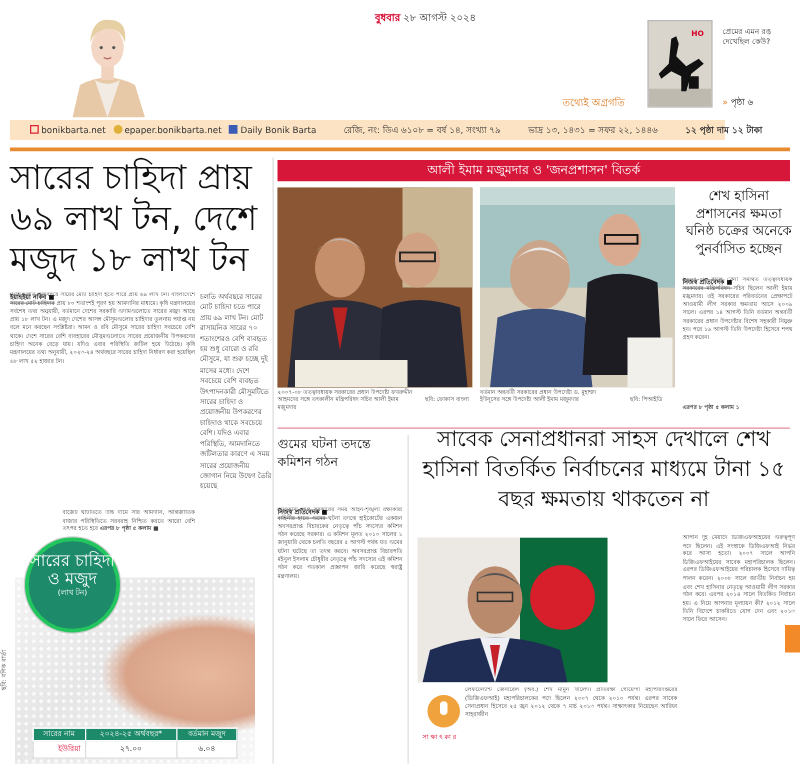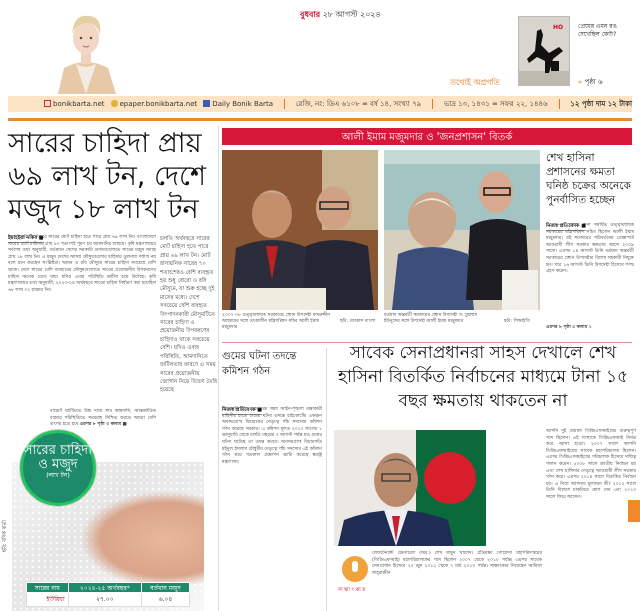--- a/index.html
+++ b/index.html
@@ -10,21 +10,21 @@
   .tease-left .page .arr { color: #e07a1f; }
   .celebrity { position: absolute; left: 52px; top: 8px; width: 68px; height: 86px; }
   .date-line { position: absolute; left: 300px; top: 8px; font-size: 8px; color: #333; }
   .date-line .day { color: #d6002a; font-weight: bold; }
   .logo { position: absolute; left: 158px; top: 16px; font-size: 62px; font-weight: bold; letter-spacing: -2px; line-height: 64px; color: #000; font-family: "DejaVu Sans", sans-serif; }
   .tagline { position: absolute; left: 430px; top: 76px; font-size: 8px; color: #e07a1f; margin-left: 20px; }
   .tease-right-img { position: absolute; left: 518px; top: 16px; width: 52px; height: 70px; background: #d9d5cc; border: 1px solid #bbb; overflow: hidden; }
   .tease-right-txt { position: absolute; left: 578px; top: 22px; width: 56px; font-size: 6px; line-height: 8px; color: #333; }
   .tease-right-pg { position: absolute; left: 578px; top: 76px; font-size: 7px; }
   .tease-right-pg .arr { color: #e07a1f; }
-  .infobar { position: absolute; left: 8px; top: 96px; width: 624px; height: 16px; background: #fce3c4; display: flex; align-items: center; font-size: 7px; color: #333; padding-left: 36px; gap: 6px; white-space: nowrap; }
+  .infobar { position: absolute; left: 8px; top: 96px; width: 572px; height: 16px; background: #fce3c4; display: flex; align-items: center; font-size: 7px; color: #333; padding-left: 16px; gap: 6px; white-space: nowrap; }
   .infobar .sep { width: 1px; height: 10px; background: #e07a1f; margin: 0 5px; }
   .infobar .ico { display: inline-block; width: 7px; height: 7px; margin-right: 2px; vertical-align: -1px; }
   .rule-orange { position: absolute; left: 8px; top: 118px; width: 624px; height: 3px; background: #e88a30; }
   .lead-headline { position: absolute; left: 8px; top: 126px; width: 210px; font-size: 27px; line-height: 33px; font-weight: normal; }
   .byline { font-size: 5px; font-weight: bold; border-bottom: 1px solid #999; display: inline-block; }
   .col-text { font-size: 4.5px; line-height: 6.6px; color: #444; text-align: justify; }
   .lead-byline { position: absolute; left: 8px; top: 224px; }
   .lead-col1 { position: absolute; left: 8px; top: 234px; width: 148px; height: 176px; overflow: hidden; }
   .lead-col2 { position: absolute; left: 160px; top: 234px; width: 58px; height: 270px; overflow: hidden; font-size: 5.5px; line-height: 8.4px; color: #444; }
   .lead-col1b { position: absolute; left: 50px; top: 408px; width: 106px; height: 48px; overflow: hidden; }
@@ -37,21 +37,21 @@
   .info-table { position: absolute; left: 26px; top: 582px; width: 164px; border-collapse: collapse; font-size: 6px; z-index: 2; }
   .info-table th { background: #1d8a6a; color: #fff; font-weight: normal; padding: 1px 3px; border: 1px solid #fff; line-height: 7px; }
   .info-table td { background: #fff; padding: 1px 3px; text-align: center; border: 1px solid #ddd; }
   .info-table td.name { color: #d6002a; text-align: right; }
   .side-credit { position: absolute; left: 0; top: 520px; font-size: 5px; writing-mode: vertical-rl; transform: rotate(180deg); color: #333; }
   .banner { position: absolute; left: 222px; top: 128px; width: 410px; height: 17px; background: #d6173a; color: #fff; font-size: 10px; text-align: center; line-height: 17px; }
   .photo { position: absolute; overflow: hidden; }
   .photo1 { left: 222px; top: 150px; width: 156px; height: 160px; background: linear-gradient(90deg,#7a4a2a 0%,#a06a3e 45%,#c8b08a 100%); }
   .photo2 { left: 384px; top: 150px; width: 156px; height: 160px; background: linear-gradient(180deg,#a9c7c6 0%,#8fb3b0 45%,#e8e2d4 100%); }
   .caption { position: absolute; font-size: 4.5px; line-height: 6px; color: #444; }
-  .side-story-head { position: absolute; left: 546px; top: 150px; width: 90px; font-size: 10.5px; line-height: 14px; color: #111; }
+  .side-story-head { position: absolute; left: 546px; top: 150px; width: 90px; font-size: 10.5px; line-height: 14px; color: #111; text-align: center; }
   .side-story-byline { position: absolute; left: 546px; top: 212px; }
   .side-story-text { position: absolute; left: 546px; top: 222px; width: 88px; height: 96px; overflow: hidden; }
   .rule-red { position: absolute; left: 222px; top: 342px; width: 410px; height: 1px; background: #e58a9a; }
   .small-head { position: absolute; left: 222px; top: 348px; width: 100px; font-size: 10px; line-height: 15px; }
   .small-byline { position: absolute; left: 222px; top: 396px; }
   .small-text { position: absolute; left: 222px; top: 406px; width: 100px; height: 205px; overflow: hidden; }
   .main-head { position: absolute; left: 330px; top: 340px; width: 306px; font-size: 17px; line-height: 24px; text-align: center; }
   .photo3 { left: 334px; top: 430px; width: 152px; height: 116px; background: #ece9e4; }
   .flag { position: absolute; right: -10px; top: 0; width: 80px; height: 116px; background: #0a6a3c; }
   .flag::after { content: ""; position: absolute; left: 8px; top: 22px; width: 52px; height: 52px; border-radius: 50%; background: #d61f2b; }

